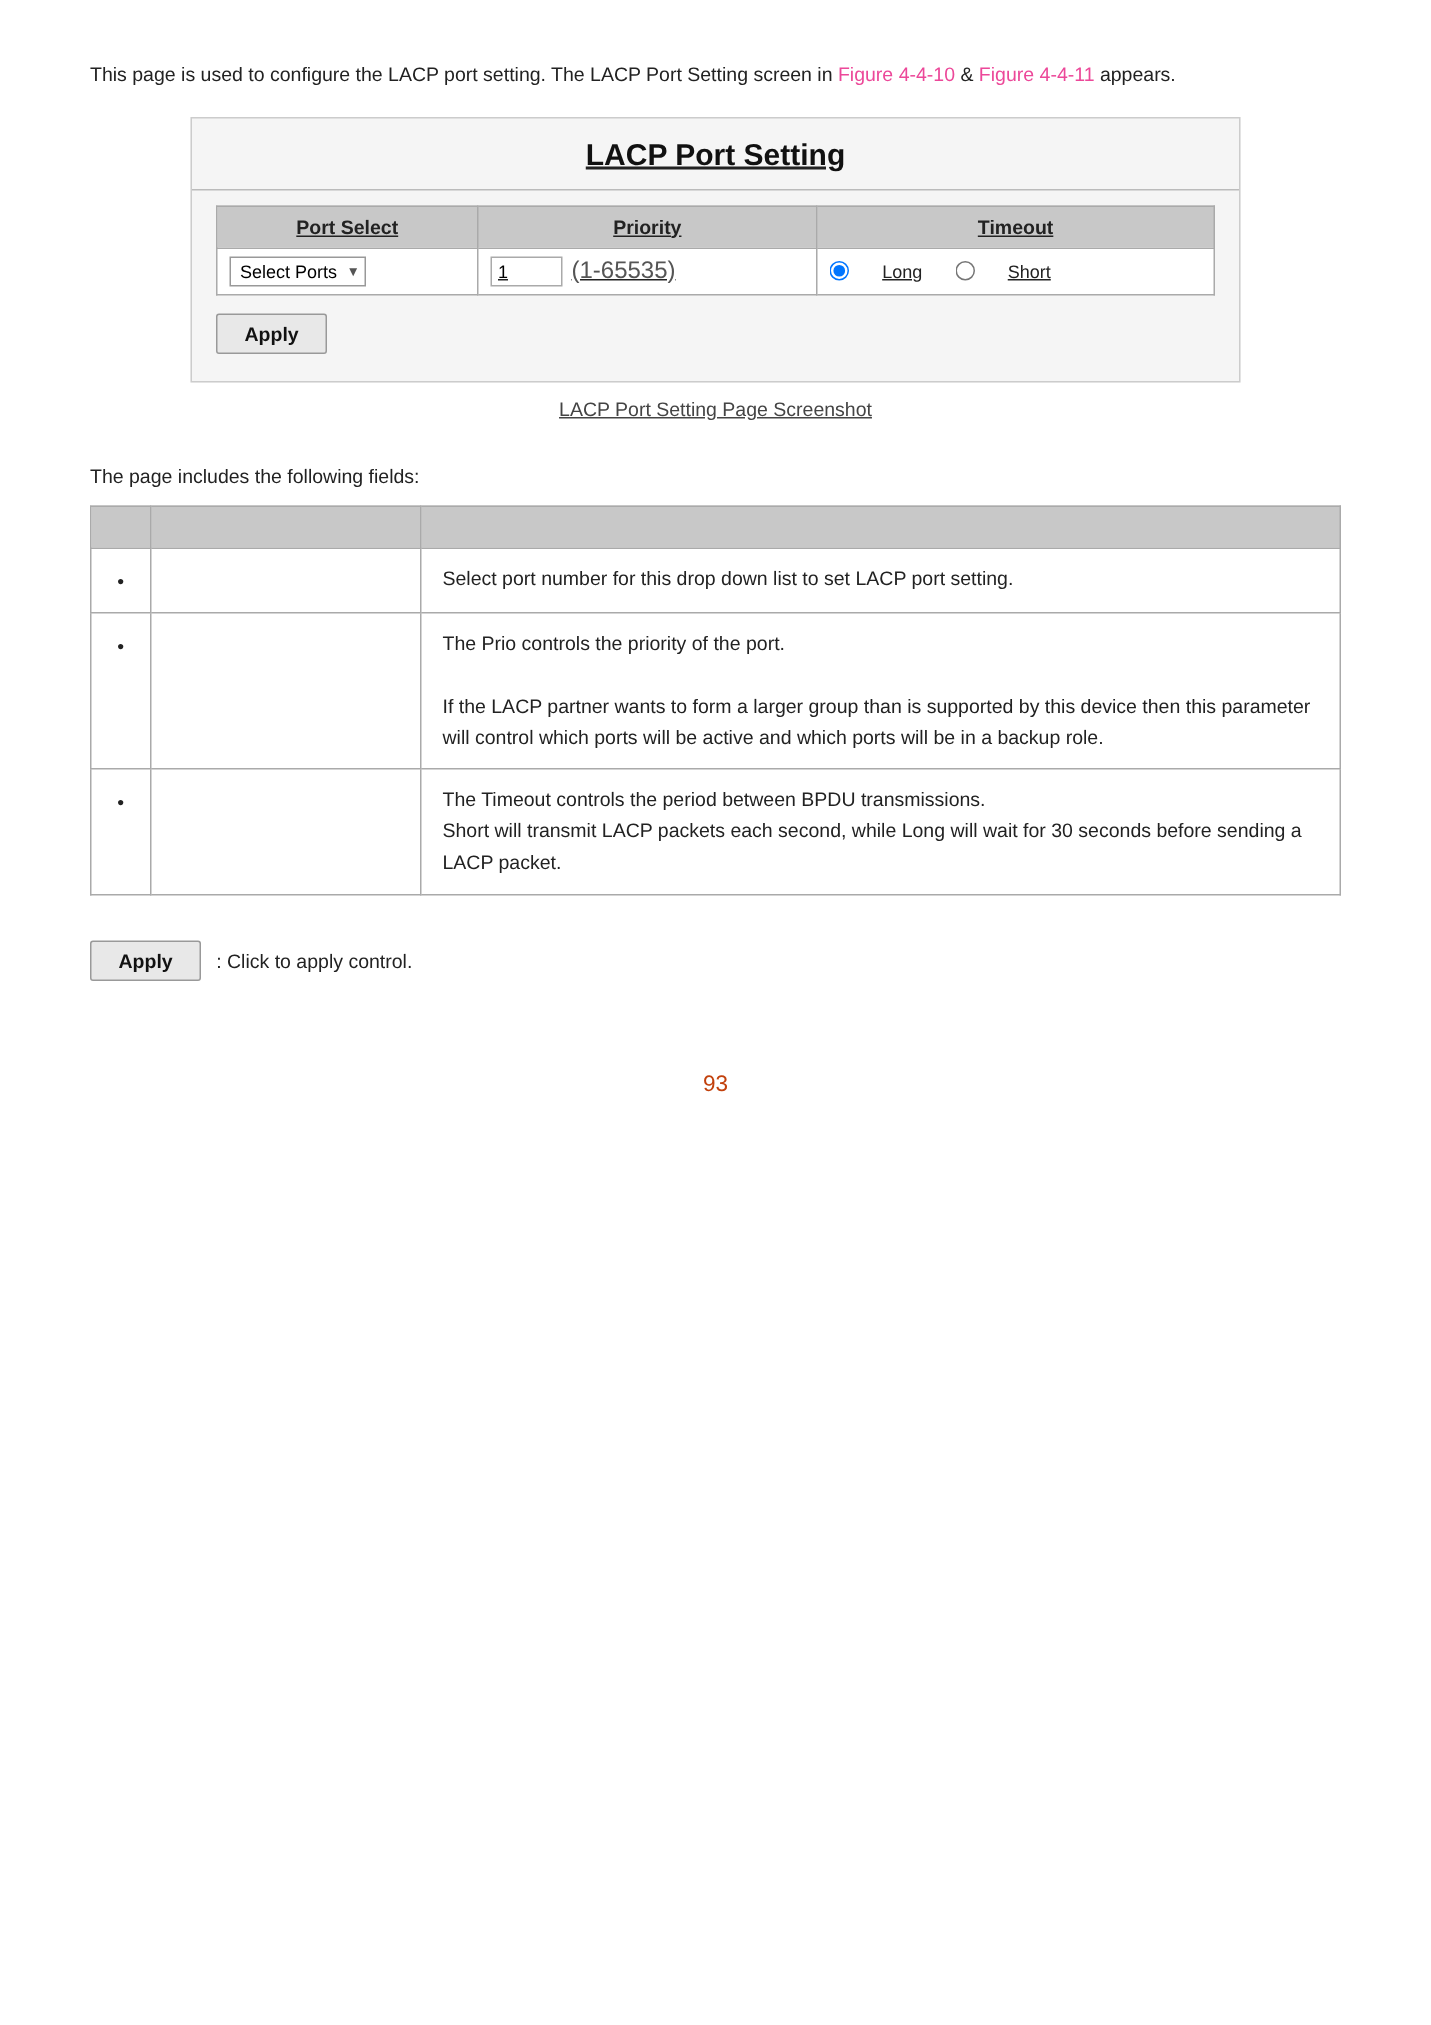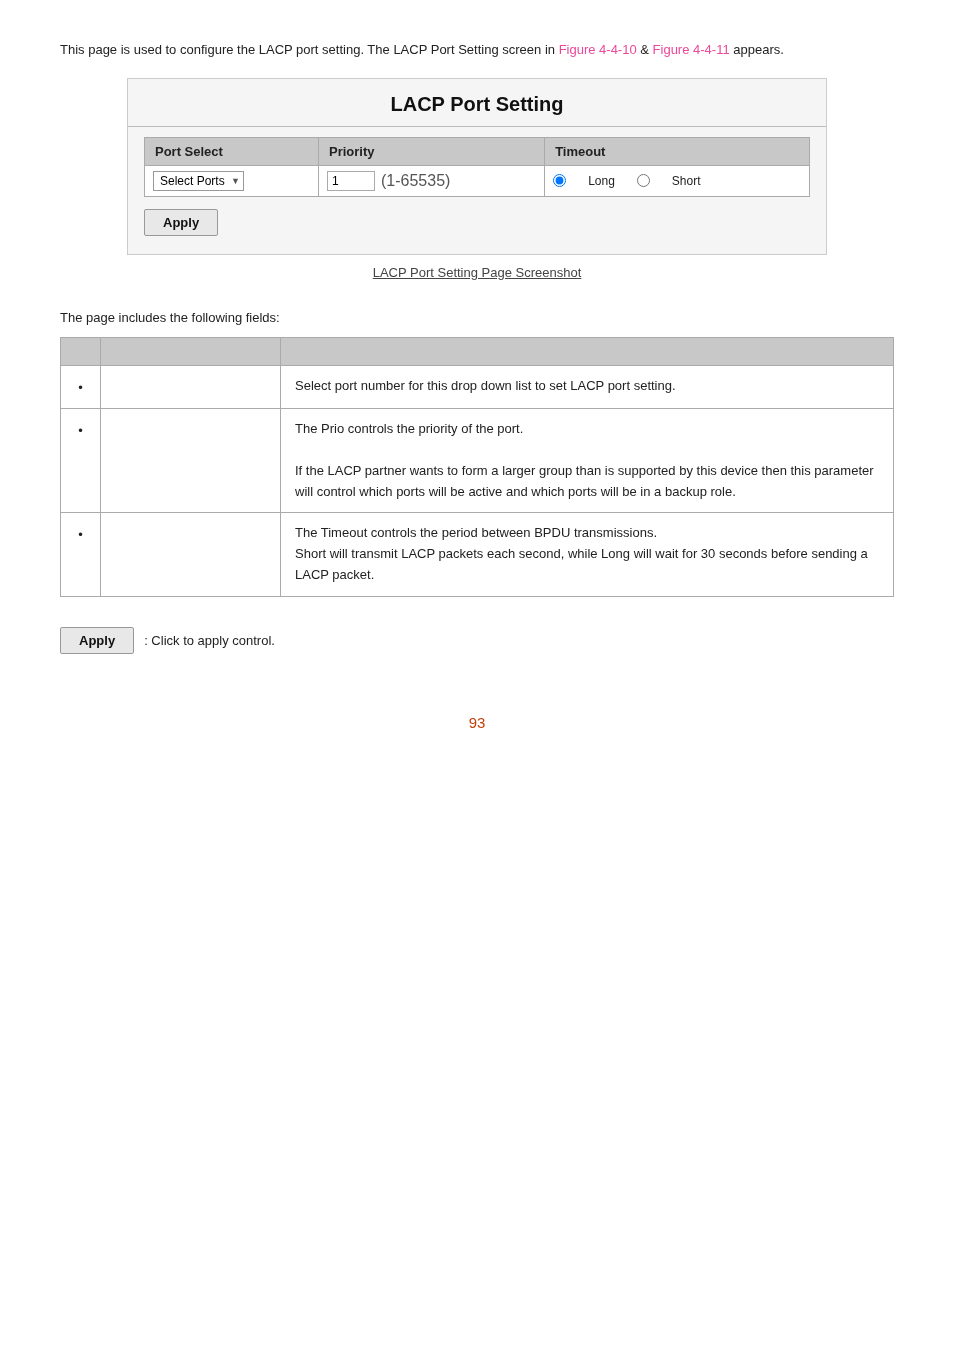--- a/index.html
+++ b/index.html
@@ -25,20 +25,21 @@
       text-decoration: none;
     }
 
     
     .lacp-box {
       border: 1px solid #ccc;
       background: #f5f5f5;
       width: 700px;
       margin: 0 auto 10px auto;
       padding-bottom: 10px;
+      text-decoration: underline;
     }
 
     .lacp-title {
       font-size: 20px;
       font-weight: bold;
       text-align: center;
       padding: 14px 0 10px 0;
       color: #111;
       font-family: Arial, sans-serif;
     }
@@ -63,21 +64,21 @@
       border-collapse: collapse;
       border: 1px solid #aaa;
     }
 
     .settings-table th {
       background: #c8c8c8;
       border: 1px solid #aaa;
       padding: 6px 10px;
       font-size: 13px;
       font-weight: bold;
-      text-align: left;
+      text-align: center;
     }
 
     .settings-table td {
       border: 1px solid #aaa;
       padding: 5px 8px;
       background: #fff;
       vertical-align: middle;
     }
 
     .port-select-dropdown {

